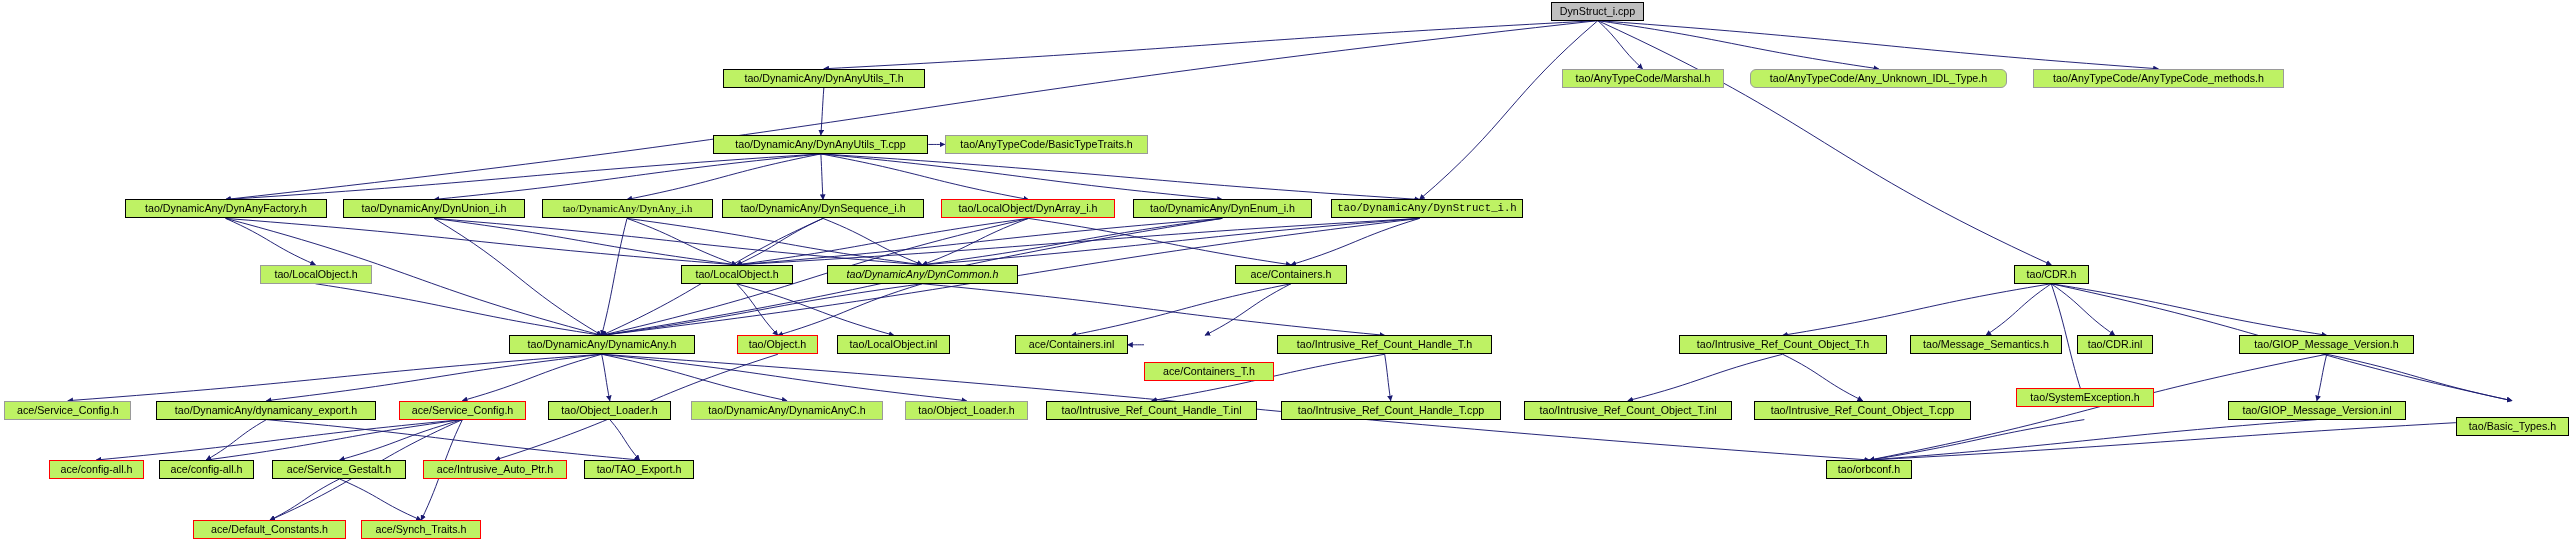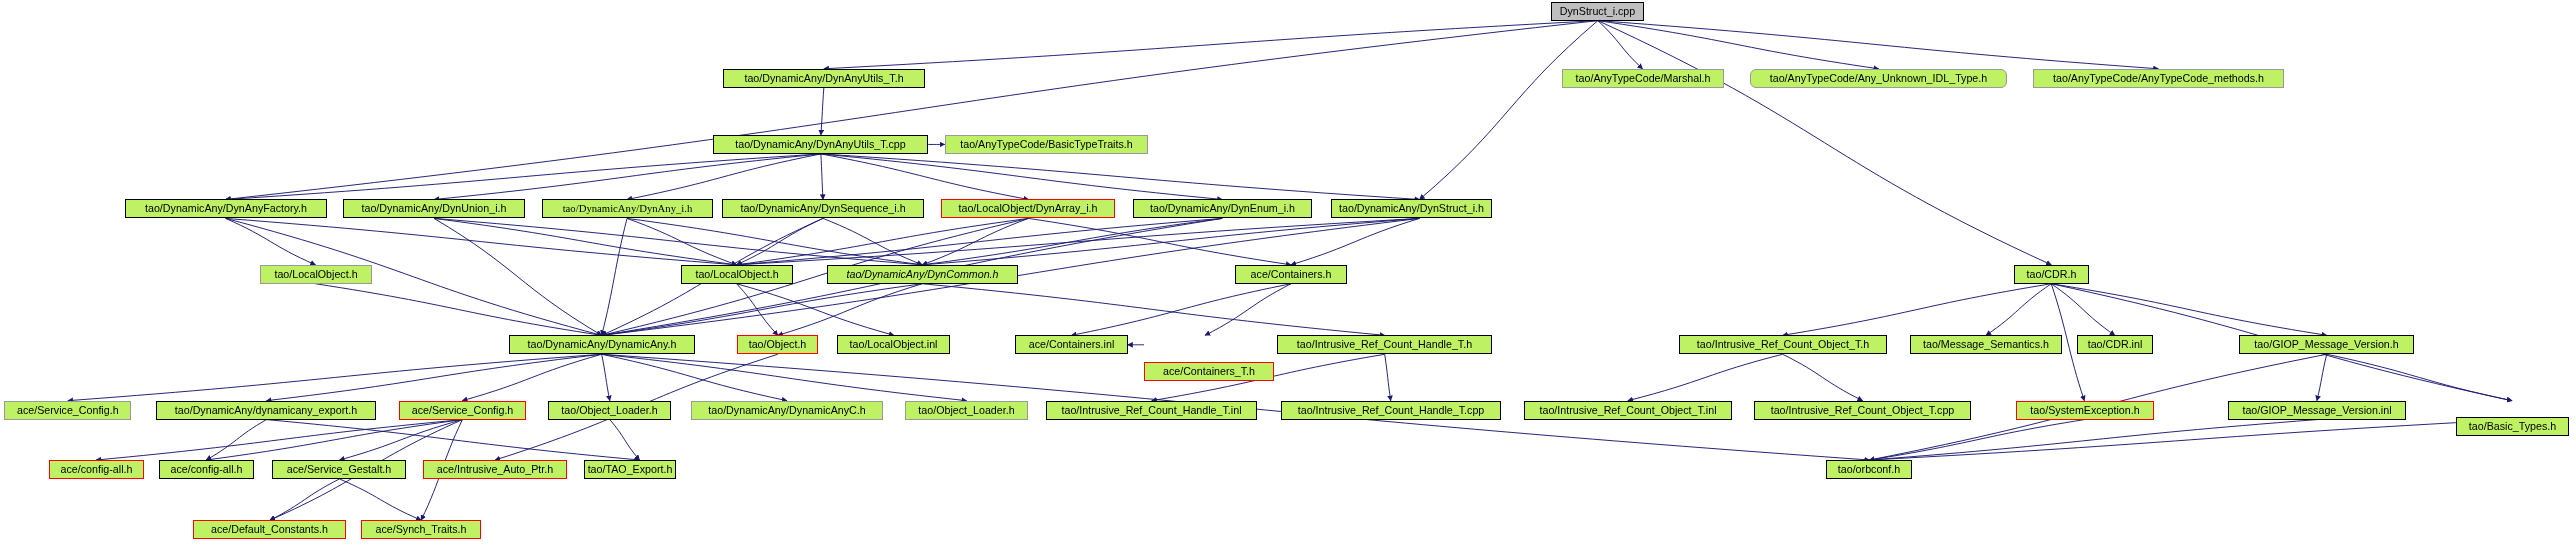--- a/index.html
+++ b/index.html
@@ -181,21 +181,21 @@
       </div>
       <div class="node" style="left: 722px; top: 199px; width: 202px;">
         <span class="lbl">tao/DynamicAny/DynSequence_i.h</span>
       </div>
       <div class="node redborder" style="left: 941px; top: 199px; width: 174px;">
         <span class="lbl">tao/LocalObject/DynArray_i.h</span>
       </div>
       <div class="node" style="left: 1133px; top: 199px; width: 179px;">
         <span class="lbl">tao/DynamicAny/DynEnum_i.h</span>
       </div>
-      <div class="node" style="left: 1331px; top: 199px; width: 161px;">
+      <div class="node" style="left: 1331px; top: 199px; width: 192px; font-family: Liberation Mono, monospace;">
         <span class="lbl">tao/DynamicAny/DynStruct_i.h</span>
       </div>
       <div class="node grayborder" style="left: 260px; top: 265px; width: 112px;">
         <span class="lbl">tao/LocalObject.h</span>
       </div>
       <div class="node" style="left: 681px; top: 265px; width: 112px;">
         <span class="lbl">tao/LocalObject.h</span>
       </div>
       <div class="node" style="left: 827px; top: 265px; width: 191px; font-style: italic;">
         <span class="lbl">tao/DynamicAny/DynCommon.h</span>
@@ -259,42 +259,42 @@
       </div>
       <div class="node" style="left: 1281px; top: 401px; width: 220px;">
         <span class="lbl">tao/Intrusive_Ref_Count_Handle_T.cpp</span>
       </div>
       <div class="node" style="left: 1524px; top: 401px; width: 208px;">
         <span class="lbl">tao/Intrusive_Ref_Count_Object_T.inl</span>
       </div>
       <div class="node" style="left: 1754px; top: 401px; width: 217px;">
         <span class="lbl">tao/Intrusive_Ref_Count_Object_T.cpp</span>
       </div>
-      <div class="node redborder" style="left: 2016px; top: 401px; width: 138px;">
+      <div class="node redborder" style="left: 2016px; top: 388px; width: 138px;">
         <span class="lbl">tao/SystemException.h</span>
       </div>
       <div class="node" style="left: 2228px; top: 401px; width: 178px;">
         <span class="lbl">tao/GIOP_Message_Version.inl</span>
       </div>
       <div class="node" style="left: 2456px; top: 401px; width: 113px; margin-top: 16px;">
         <span class="lbl">tao/Basic_Types.h</span>
       </div>
       <div class="node redborder" style="left: 49px; top: 460px; width: 95px;">
         <span class="lbl">ace/config-all.h</span>
       </div>
       <div class="node" style="left: 159px; top: 460px; width: 95px;">
         <span class="lbl">ace/config-all.h</span>
       </div>
       <div class="node" style="left: 272px; top: 460px; width: 134px;">
         <span class="lbl">ace/Service_Gestalt.h</span>
       </div>
       <div class="node redborder" style="left: 423px; top: 460px; width: 144px;">
         <span class="lbl">ace/Intrusive_Auto_Ptr.h</span>
       </div>
-      <div class="node" style="left: 584px; top: 460px; width: 92px;">
+      <div class="node" style="left: 584px; top: 460px; width: 110px;">
         <span class="lbl">tao/TAO_Export.h</span>
       </div>
       <div class="node" style="left: 1826px; top: 460px; width: 86px;">
         <span class="lbl">tao/orbconf.h</span>
       </div>
       <div class="node redborder" style="left: 193px; top: 520px; width: 153px;">
         <span class="lbl">ace/Default_Constants.h</span>
       </div>
       <div class="node redborder" style="left: 361px; top: 520px; width: 120px;">
         <span class="lbl">ace/Synch_Traits.h</span>

